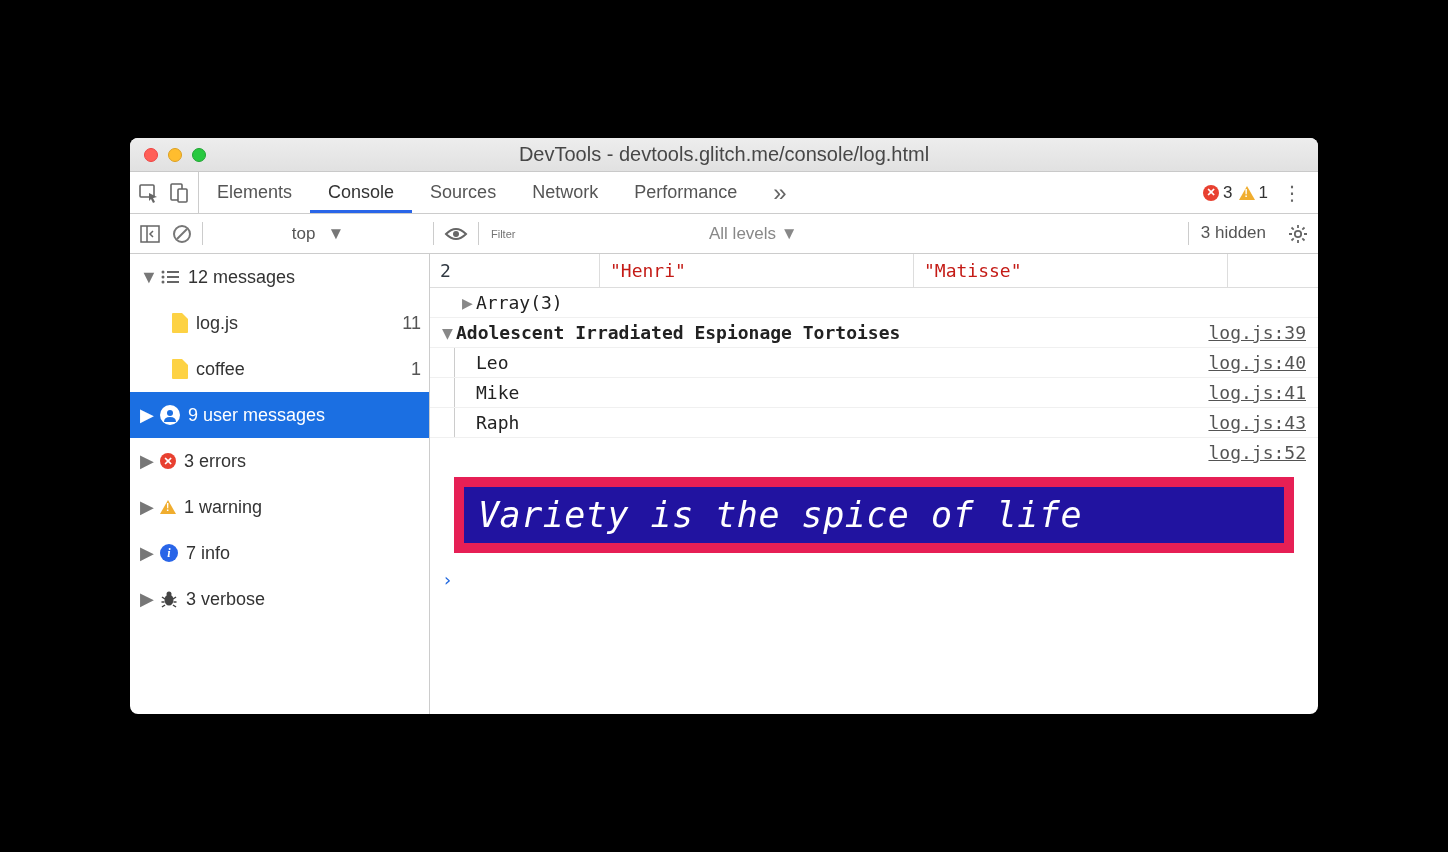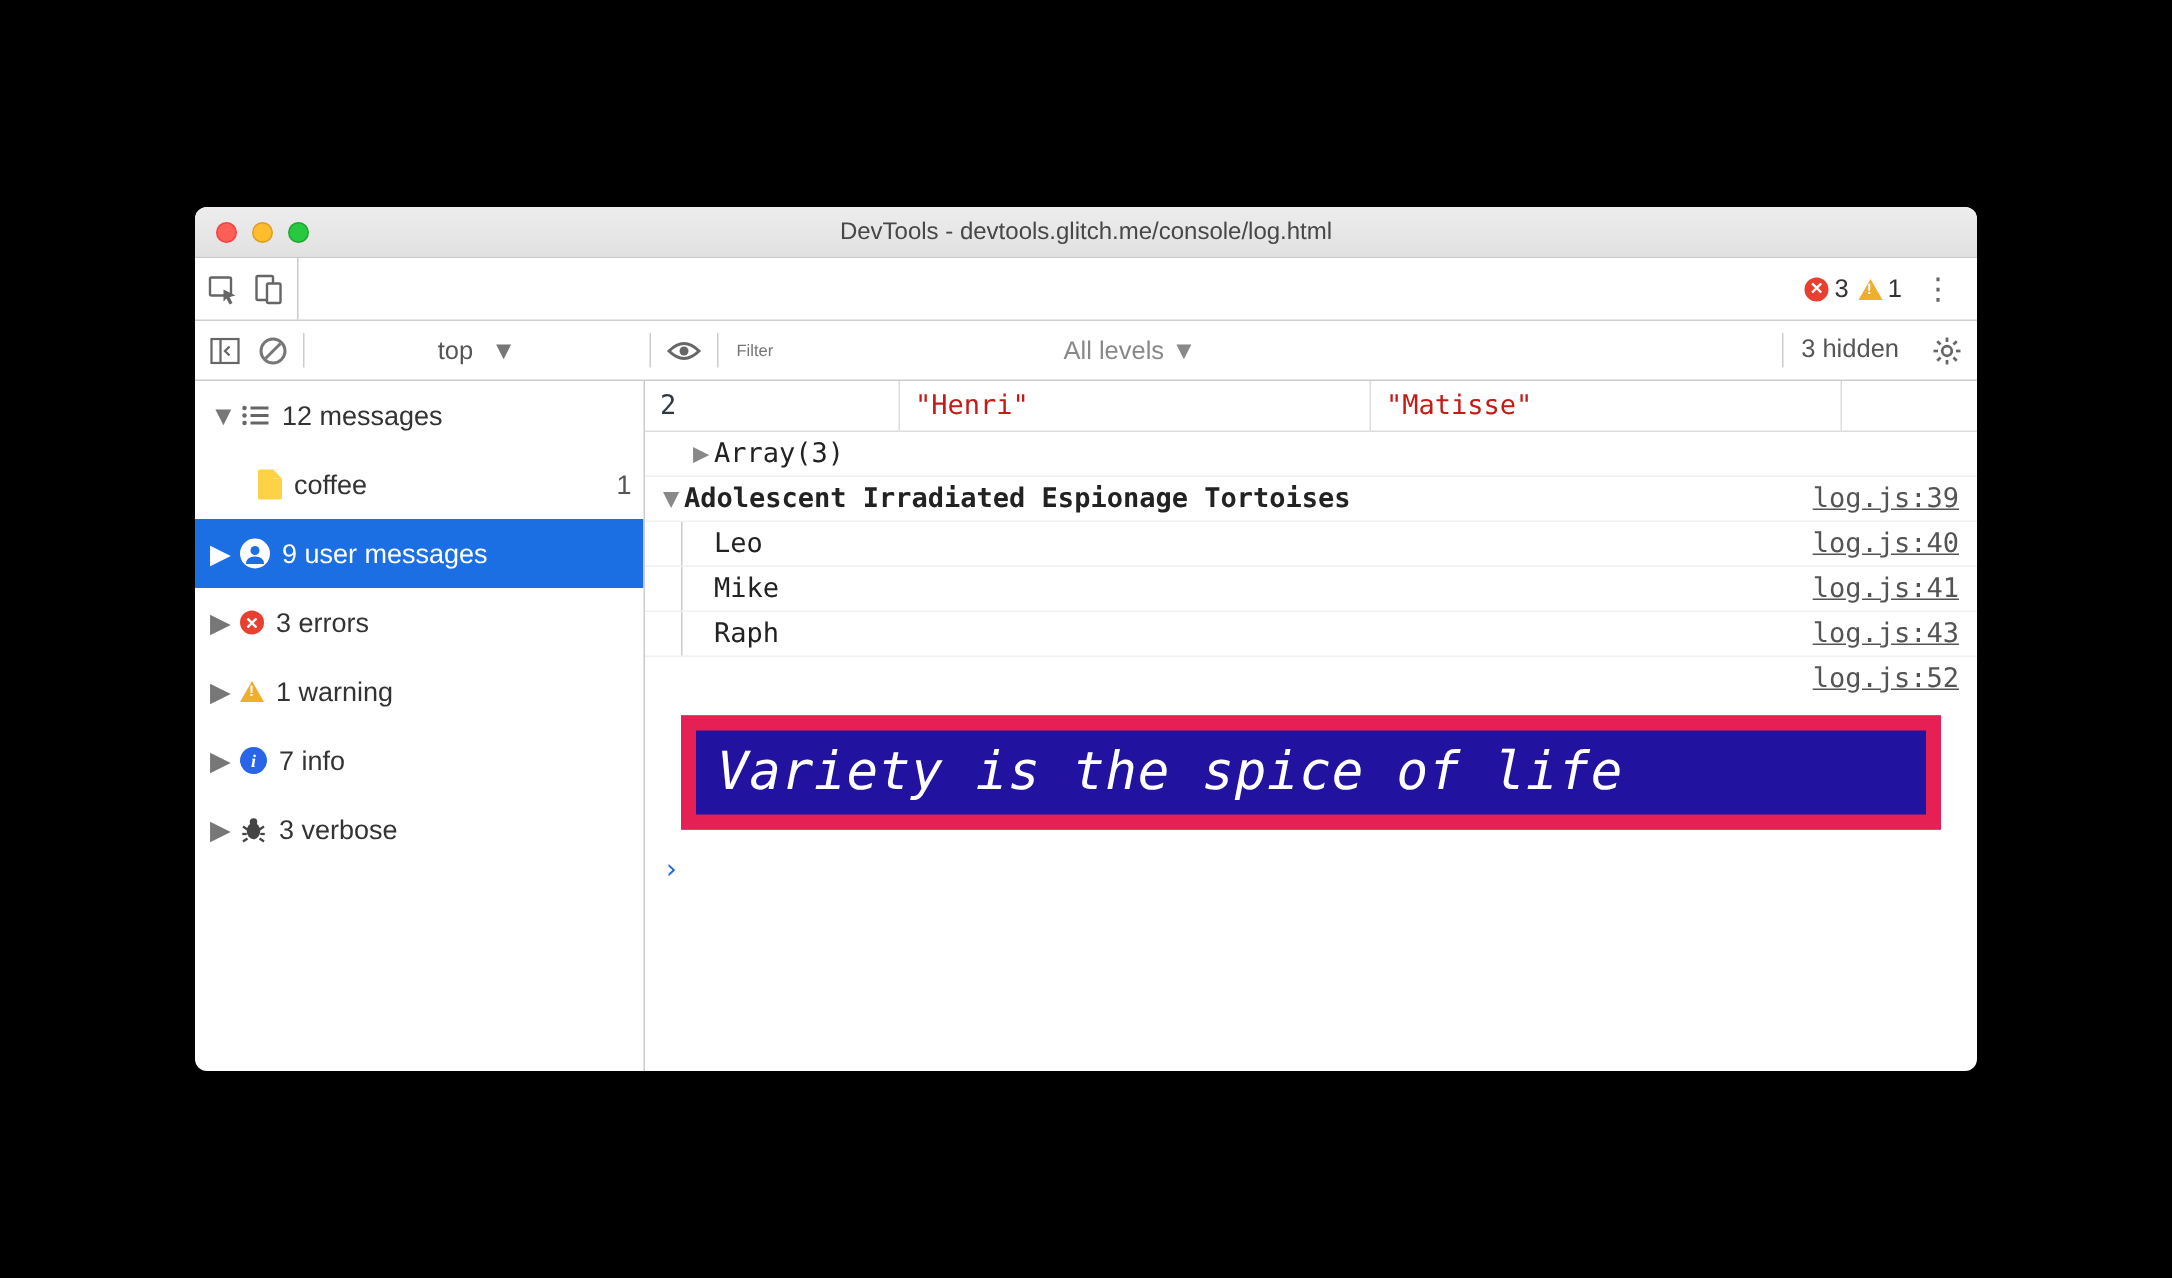--- a/index.html
+++ b/index.html
@@ -29,21 +29,21 @@
     align-items: center;
     position: relative;
   }
   .traffic { display: flex; gap: 10px; padding-left: 14px; }
   .tl { width: 14px; height: 14px; border-radius: 50%; }
   .tl.red { background: #ff5f57; border: 1px solid #e44; }
   .tl.yellow { background: #ffbd2e; border: 1px solid #dca022; }
   .tl.green { background: #28c940; border: 1px solid #22a534; }
   .titlebar-title {
     position: absolute; left: 0; right: 0;
-    text-align: center; font-size: 16px; color: #474747;
+    text-align: center; font-size: 20px; color: #474747;
   }
   .tabs {
     display: flex; align-items: center; height: 42px;
     border-bottom: 1px solid #ccc; font-size: 18px; color: #555;
   }
   .tabs-left { display:flex; align-items:center; padding:0 8px; gap:10px; border-right:1px solid #ccc; height:100%;}
   .tabs-panels { display:flex; align-items:center; height:100%; }
   .tab { padding:0 18px; height:100%; display:flex; align-items:center; cursor:default; }
   .tab.active { color:#333; border-bottom:3px solid #2965e8; padding-top:3px; }
   .tabs-right { margin-left:auto; display:flex; align-items:center; gap:6px; padding-right:8px; }
@@ -142,20 +142,28 @@
             <rect x="2" y="3" width="14" height="12" rx="1" fill="none" stroke="#666" stroke-width="1.6"></rect>
             <path d="M11 11 L19 15 L15 16 L17 20 L15 21 L13 17 L11 19 Z" fill="#666"></path>
           </svg>
       </span>
       <span>
         <svg width="20" height="22" viewBox="0 0 20 22">
             <rect x="1" y="2" width="11" height="16" rx="1" fill="none" stroke="#666" stroke-width="1.6"></rect>
             <rect x="8" y="7" width="9" height="13" rx="1" fill="#fff" stroke="#666" stroke-width="1.6"></rect>
           </svg>
       </span>
+    </div>
+    <div class="tabs-panels">
+      <div class="tab">Elements</div>
+      <div class="tab active">Console</div>
+      <div class="tab">Sources</div>
+      <div class="tab">Network</div>
+      <div class="tab">Performance</div>
+      <div class="tab chev">»</div>
     </div>
     <div class="tabs-right">
       <span class="badge">
         <span class="ico-circle err">✕</span>
         <span>3</span>
       </span>
       <span class="badge">
         <span class="ico-triangle"></span>
         <span>1</span>
       </span>
@@ -230,20 +238,25 @@
               <circle cx="3" cy="13" r="1.5" fill="#666"></circle>
               <line x1="7" y1="3" x2="19" y2="3" stroke="#666" stroke-width="2"></line>
               <line x1="7" y1="8" x2="19" y2="8" stroke="#666" stroke-width="2"></line>
               <line x1="7" y1="13" x2="19" y2="13" stroke="#666" stroke-width="2"></line>
             </svg>
         </span>
         <span class="lbl">12 messages</span>
       </div>
       <div class="srow child">
         <span class="file-ico"></span>
+        <span class="lbl">log.js</span>
+        <span class="count">11</span>
+      </div>
+      <div class="srow child">
+        <span class="file-ico"></span>
         <span class="lbl">coffee</span>
         <span class="count">1</span>
       </div>
       <div class="srow sel">
         <span class="caret">▶</span>
         <span class="user-ico">
           <svg width="14" height="14" viewBox="0 0 14 14">
               <circle cx="7" cy="5" r="3" fill="#1b6fe2"></circle>
               <path d="M1 14 Q1 9 7 9 Q13 9 13 14 Z" fill="#1b6fe2"></path>
             </svg>

